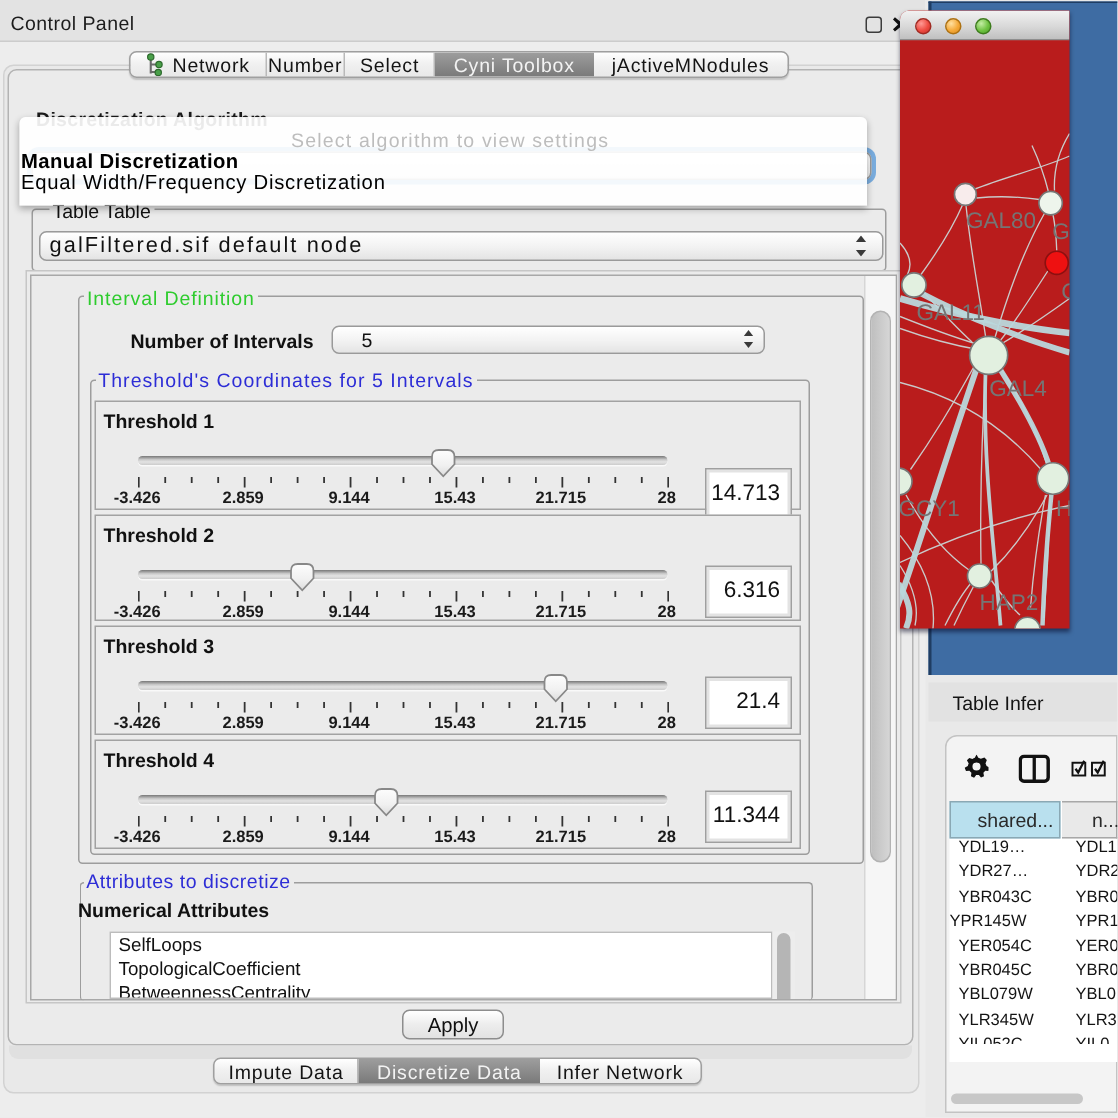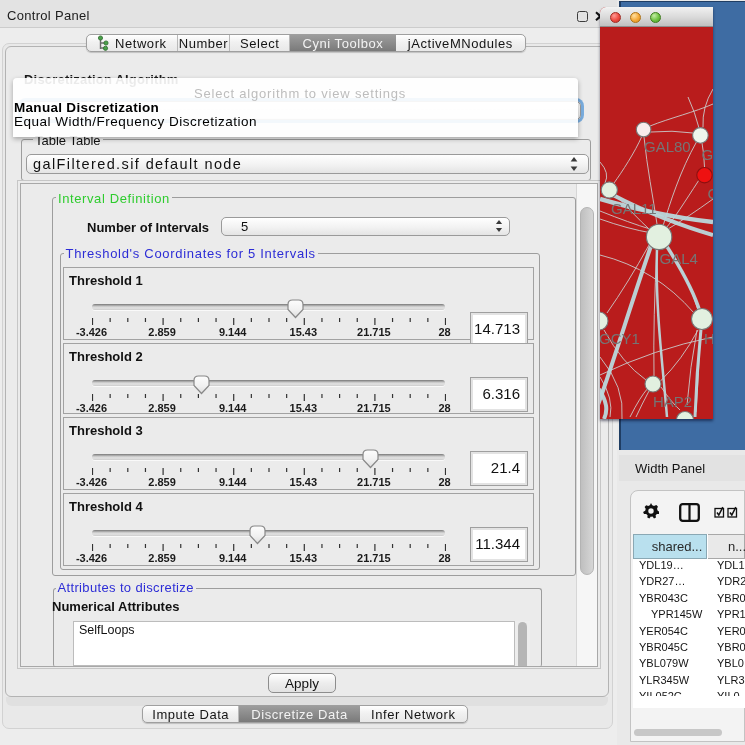--- a/index.html
+++ b/index.html
@@ -306,20 +306,22 @@
      <path d="M1 5.5 Q1 1 5.5 1 L11.5 1 Q16 1 16 5.5 L16 10.5 L8.5 18.5 L1 10.5 Z" fill="url(#g493)" stroke="#888888" stroke-width="1.2"></path>
   </svg>
     </div>
   </div>
 
 <div class="group" style="left:53px;top:588px;width:489px;height:79px;border-bottom:none;"></div>
 <div class="gtitle" style="left:55.5px;top:579.5px;color:#2d2dd6;letter-spacing:0.35px;">Attributes to discretize</div>
 <div class="abs" style="left:52px;top:599px;font-size:13px;font-weight:bold;color:#111;">Numerical Attributes</div>
 <div id="attrlist" class="abs">
   <div>SelfLoops</div>
+  <div>TopologicalCoefficient</div>
+  <div>BetweennessCentrality</div>
 </div>
 <div class="abs" style="left:515px;top:621px;width:15px;height:45px;background:#ededed;"></div>
 <div class="abs" style="left:518px;top:622px;width:9px;height:44px;background:#b5b5b5;border-radius:4.5px 4.5px 0 0;"></div>
 
 <div id="applybtn" class="abs">Apply</div>
 
 <div class="abs seggroup" style="left:142px;top:705px;width:326px;">
   <div class="seg" style="width:97px;">Impute Data</div>
   <div class="seg segdark" style="width:121px;">Discretize Data</div>
   <div class="seg" style="width:108px;">Infer Network</div>
@@ -393,21 +395,21 @@
       <text x="11" y="186.5">GAL11</text>
       <text x="59.5" y="237">GAL4</text>
       <text x="-1" y="317">GCY1</text>
       <text x="104" y="317">HA</text>
       <text x="53" y="379.5">HAP2</text>
     </g>
   </svg>
 </div>
 
 <div id="tablepanelbar" class="abs">
-    <span>Width Panel</span>
+    <span>Table Infer</span>
   </div>
 <div id="tpouter" class="abs"></div>
 
 <svg class="abs" style="left:643px;top:503px;" width="16" height="16" viewBox="0 0 16 16">
   <path fill="#111" d="M8 0 l1.2 2.2 a6 6 0 0 1 1.7 0.7 L13.3 2 14.9 3.6 14 6 a6 6 0 0 1 0.7 1.7 L17 8.9 16 11 13.8 10.9 a6 6 0 0 1 -1.2 1.3 L13 14.5 11 15.4 9.6 13.6 a6 6 0 0 1 -1.8 0 L6.4 15.5 4.3 14.5 4.6 12.2 a6 6 0 0 1 -1.3 -1.3 L1 11 0.1 8.9 2.2 7.7 a6 6 0 0 1 0.6 -1.7 L1.6 3.9 3.2 2.3 5.3 3 a6 6 0 0 1 1.6 -0.8 Z M8 5.3 a2.7 2.7 0 1 0 0 5.4 a2.7 2.7 0 0 0 0 -5.4 Z"></path>
 </svg>
 <svg class="abs" style="left:679px;top:503px;" width="21" height="19" viewBox="0 0 21 19">
   <rect x="1.2" y="1.2" width="18.6" height="16.6" rx="2.5" fill="none" stroke="#111" stroke-width="2.3"></rect>
   <line x1="10.5" y1="1.5" x2="10.5" y2="17.5" stroke="#111" stroke-width="2.2"></line>
 </svg>
@@ -421,21 +423,21 @@
 <div id="tbl" class="abs"></div>
 <div class="hdrcell abs" style="left:633px;top:534px;width:74px;background:#b9e0ee;border:1px solid #8aa8b4;padding-left:14px;">shared...</div>
 <div class="hdrcell abs" style="left:708px;top:534px;width:37px;background:#e9e9e9;border:1px solid #a8a8a8;border-left:none;justify-content:flex-start;padding-left:20px;">n...</div>
 <div id="rows" class="abs">
     <div class="row" style="left:6px;top:25px;">YDL19…</div>
     <div class="row" style="left:84px;top:25px;">YDL1</div>
     <div class="row" style="left:6px;top:41.4px;">YDR27…</div>
     <div class="row" style="left:84px;top:41.4px;">YDR2</div>
     <div class="row" style="left:6px;top:57.8px;">YBR043C</div>
     <div class="row" style="left:84px;top:57.8px;">YBR0</div>
-    <div class="row" style="left:18px;top:74.19999999999999px;">YPR145W</div>
+    <div class="row" style="left:0;top:74.19999999999999px;">YPR145W</div>
     <div class="row" style="left:84px;top:74.19999999999999px;">YPR1</div>
     <div class="row" style="left:6px;top:90.6px;">YER054C</div>
     <div class="row" style="left:84px;top:90.6px;">YER0</div>
     <div class="row" style="left:6px;top:107px;">YBR045C</div>
     <div class="row" style="left:84px;top:107px;">YBR0</div>
     <div class="row" style="left:6px;top:123.39999999999999px;">YBL079W</div>
     <div class="row" style="left:84px;top:123.39999999999999px;">YBL0</div>
     <div class="row" style="left:6px;top:139.79999999999998px;">YLR345W</div>
     <div class="row" style="left:84px;top:139.79999999999998px;">YLR3</div>
     <div class="row" style="left:6px;top:156.2px;">YIL052C</div>

